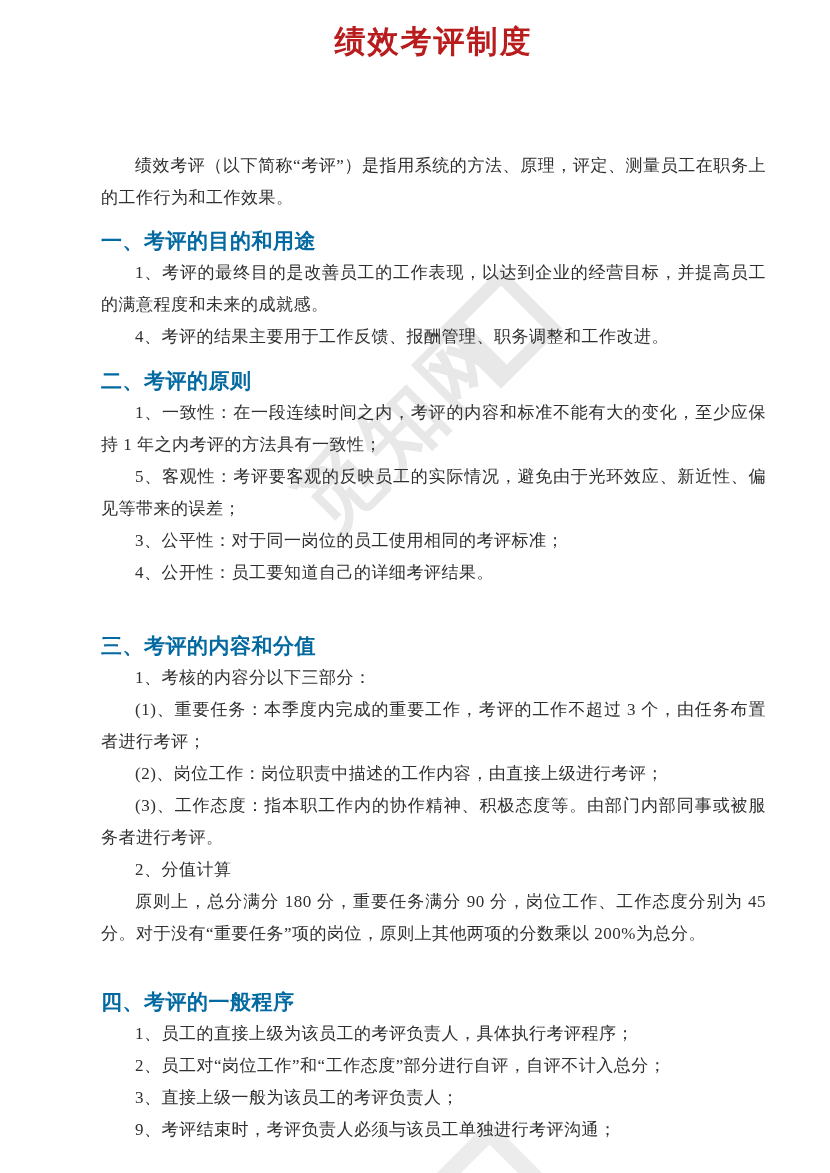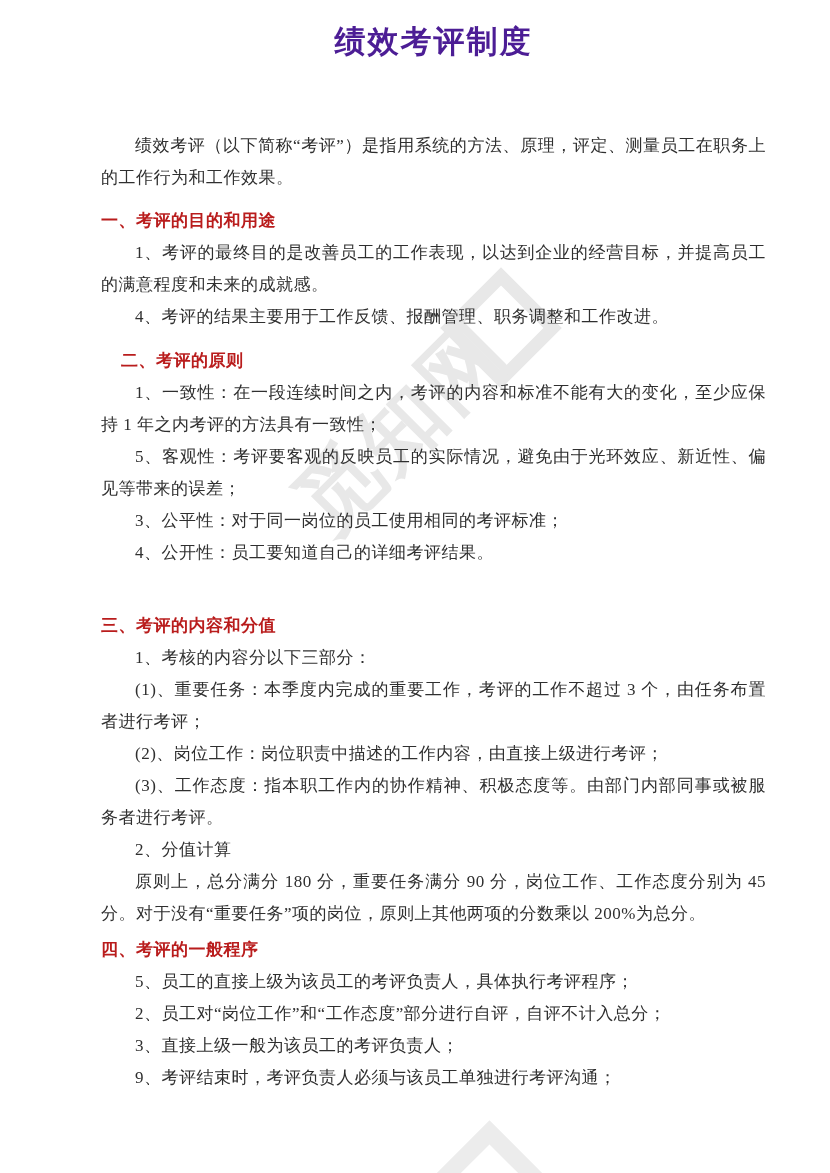--- a/index.html
+++ b/index.html
@@ -17,46 +17,46 @@
     color: #2f2f2f;
   }
   .content {
     position: relative;
     z-index: 2;
     padding: 22px 64px 0 101px; 
   }
   .doc-title {
     font-size: 31px;
     font-weight: bold;
-    color: #4c1d95;
+    color: #b91c1c;
     text-align: center;
     line-height: 40px;
     letter-spacing: 2px;
   }
   .intro {
-    margin-top: 68px;
+    margin-top: 88px;
   }
   .para {
     font-size: 17px;
     line-height: 32px;
     text-align: justify;
     text-indent: 2em;
     letter-spacing: 0.5px;
   }
   .sec-heading {
-    font-size: 17px;
+    font-size: 21px;
     line-height: 32px;
     font-weight: bold;
-    color: #b91c1c;
+    color: #0369a1;
     letter-spacing: 0.5px;
   }
   .mt-h1 { margin-top: 11px; }
-  .mt-h2 { margin-top: 12px; margin-left: 20px; }
+  .mt-h2 { margin-top: 12px; }
   .mt-h3 { margin-top: 41px; }
-  .mt-h4 { margin-top: 4px; }
+  .mt-h4 { margin-top: 36px; }
 
   
   .wm-layer {
     position: absolute;
     inset: 0;
     z-index: 1;
     pointer-events: none;
   }
   .wm-text {
     position: absolute;
@@ -121,19 +121,19 @@
 
     <div class="sec-heading mt-h3">三、考评的内容和分值</div>
     <div class="para">1、考核的内容分以下三部分：</div>
     <div class="para">(1)、重要任务：本季度内完成的重要工作，考评的工作不超过 3 个，由任务布置者进行考评；</div>
     <div class="para">(2)、岗位工作：岗位职责中描述的工作内容，由直接上级进行考评；</div>
     <div class="para">(3)、工作态度：指本职工作内的协作精神、积极态度等。由部门内部同事或被服务者进行考评。</div>
     <div class="para">2、分值计算</div>
     <div class="para">原则上，总分满分 180 分，重要任务满分 90 分，岗位工作、工作态度分别为 45 分。对于没有“重要任务”项的岗位，原则上其他两项的分数乘以 200%为总分。</div>
 
     <div class="sec-heading mt-h4">四、考评的一般程序</div>
-    <div class="para">5、员工的直接上级为该员工的考评负责人，具体执行考评程序；</div>
+    <div class="para">1、员工的直接上级为该员工的考评负责人，具体执行考评程序；</div>
     <div class="para">2、员工对“岗位工作”和“工作态度”部分进行自评，自评不计入总分；</div>
     <div class="para">3、直接上级一般为该员工的考评负责人；</div>
     <div class="para">9、考评结束时，考评负责人必须与该员工单独进行考评沟通；</div>
 
   </div>
 </div>
 
 </body></html>

